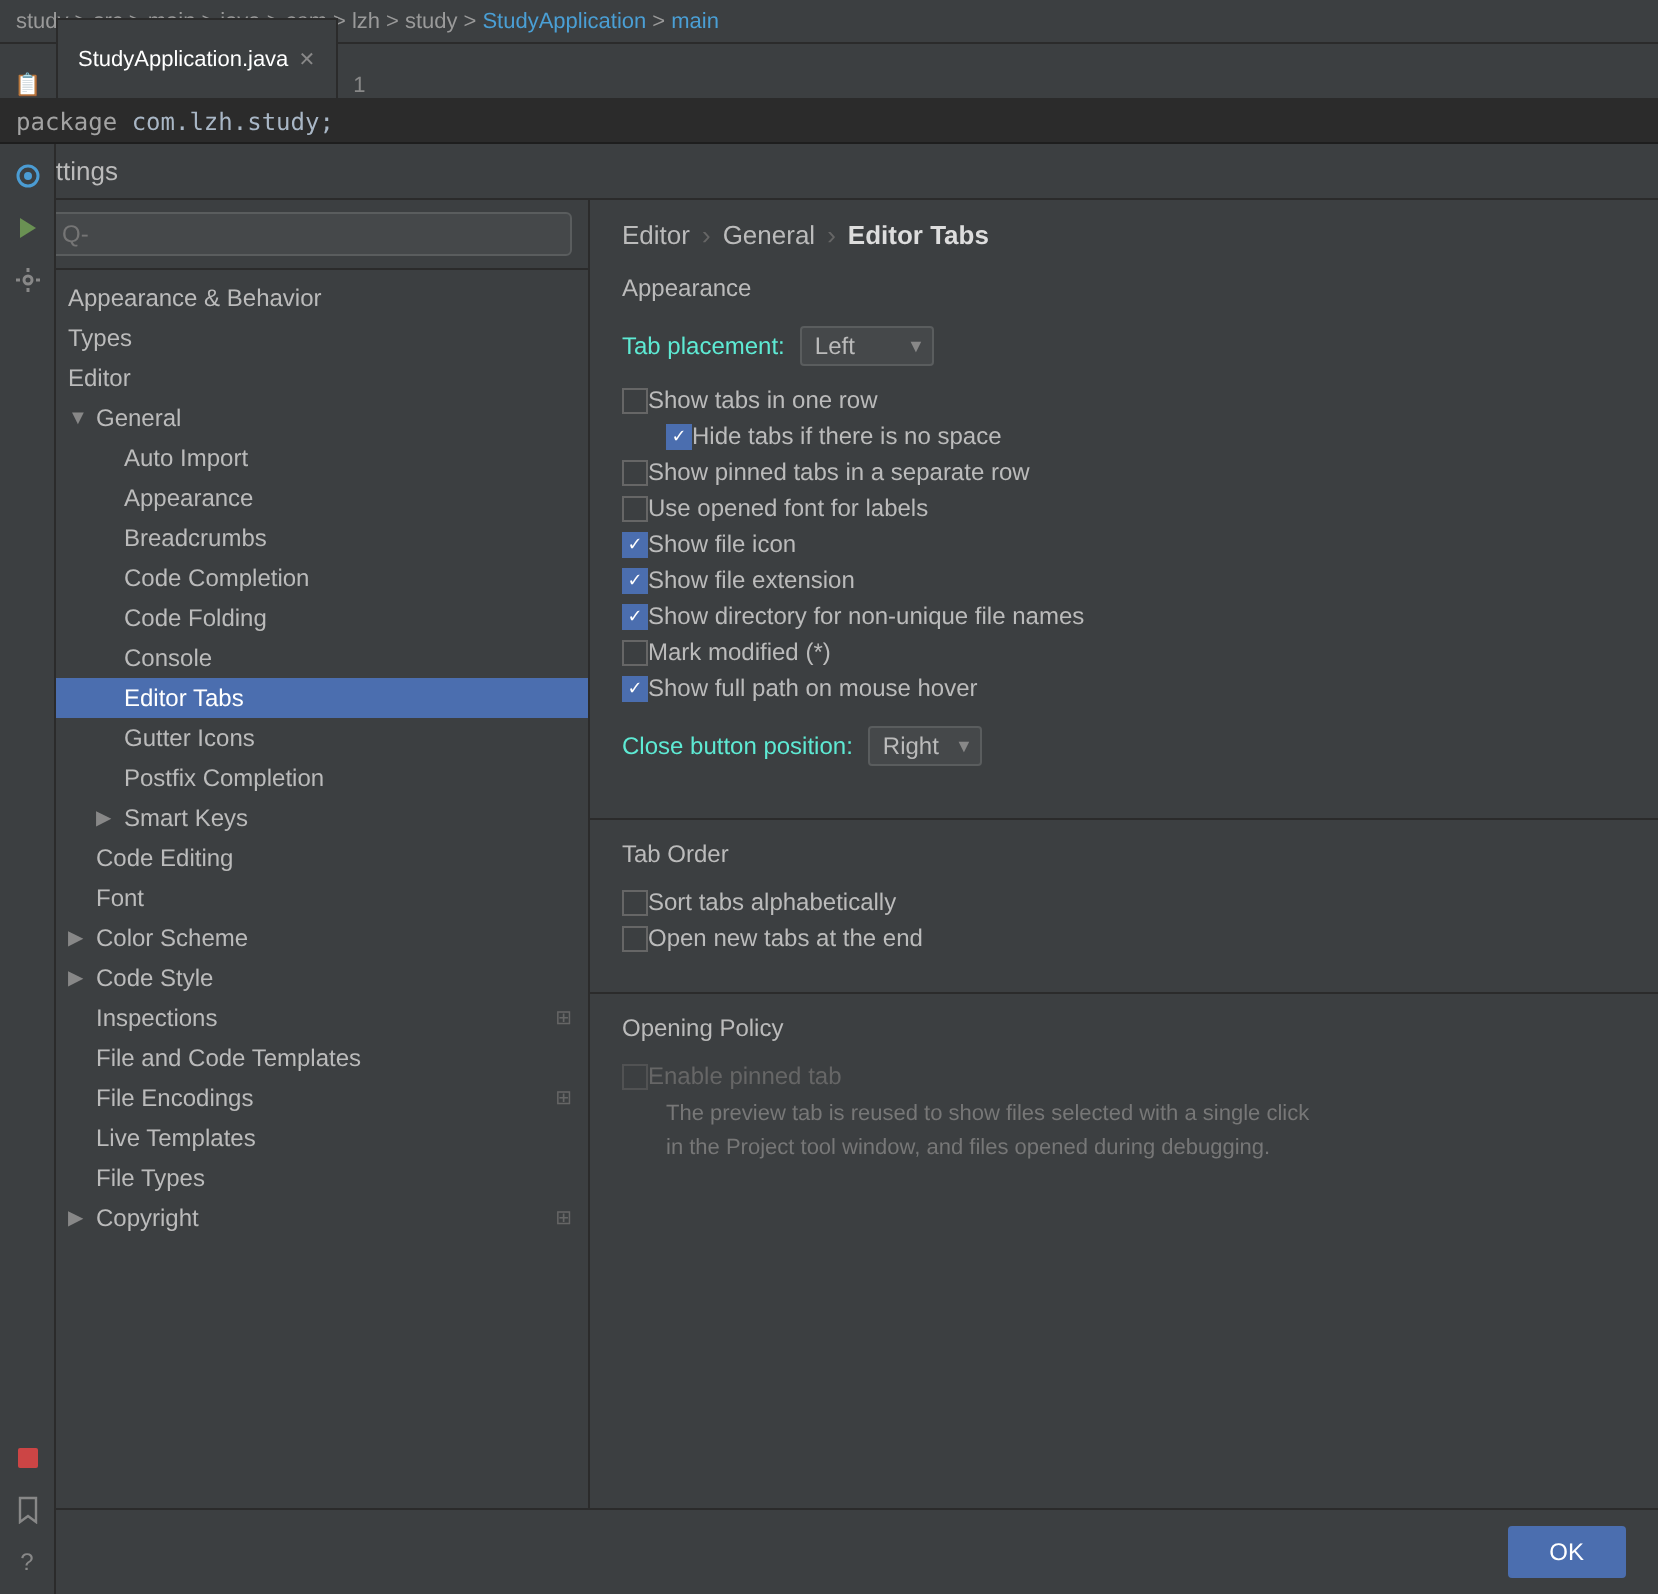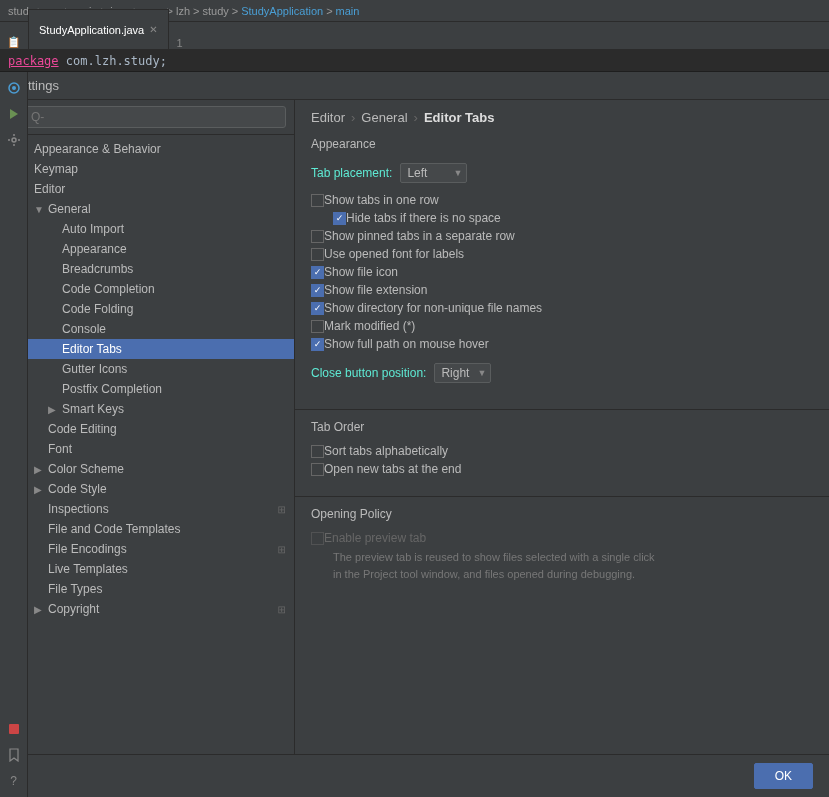--- a/index.html
+++ b/index.html
@@ -67,21 +67,21 @@
       background: #2b2b2b;
       padding: 2px 8px;
       font-size: 12px;
       font-family: monospace;
       color: #a9b7c6;
       border-bottom: 1px solid #1e1e1e;
       height: 22px;
       display: flex;
       align-items: center;
     }
-    .keyword { color: #ec4899; text-decoration: underline; }
+    .keyword { color: #a3a3a3; }
     .package-name { color: #a9b7c6; }
 
     
     .settings-window {
       display: flex;
       flex-direction: column;
       height: calc(797px - 72px);
       background: #3c3f41;
     }
     .settings-title-bar {
@@ -385,21 +385,21 @@
 
       <div class="tree">
 
         <div class="tree-item indent1">
           <span class="arrow">▶</span>
           <span>Appearance &amp; Behavior</span>
         </div>
 
         <div class="tree-item indent1">
           <span class="arrow" style="width:14px;"></span>
-          <span>Keymap</span>
+          <span>Types</span>
         </div>
 
         <div class="tree-item indent1">
           <span class="arrow">▼</span>
           <span>Editor</span>
         </div>
 
         <div class="tree-item indent2">
           <span class="arrow">▼</span>
           <span>General</span>
@@ -602,21 +602,21 @@
         </div>
       </div>
 
       <div class="divider"></div>
 
       <div class="section">
         <div class="section-title">Opening Policy</div>
 
         <div class="option-row">
           <div class="checkbox disabled"></div>
-          <span class="option-label disabled">Enable preview tab</span>
+          <span class="option-label disabled">Enable pinned tab</span>
         </div>
 
         <div class="description-text">
           The preview tab is reused to show files selected with a single click<br>
           in the Project tool window, and files opened during debugging.
         </div>
       </div>
     </div>
   </div>
 

